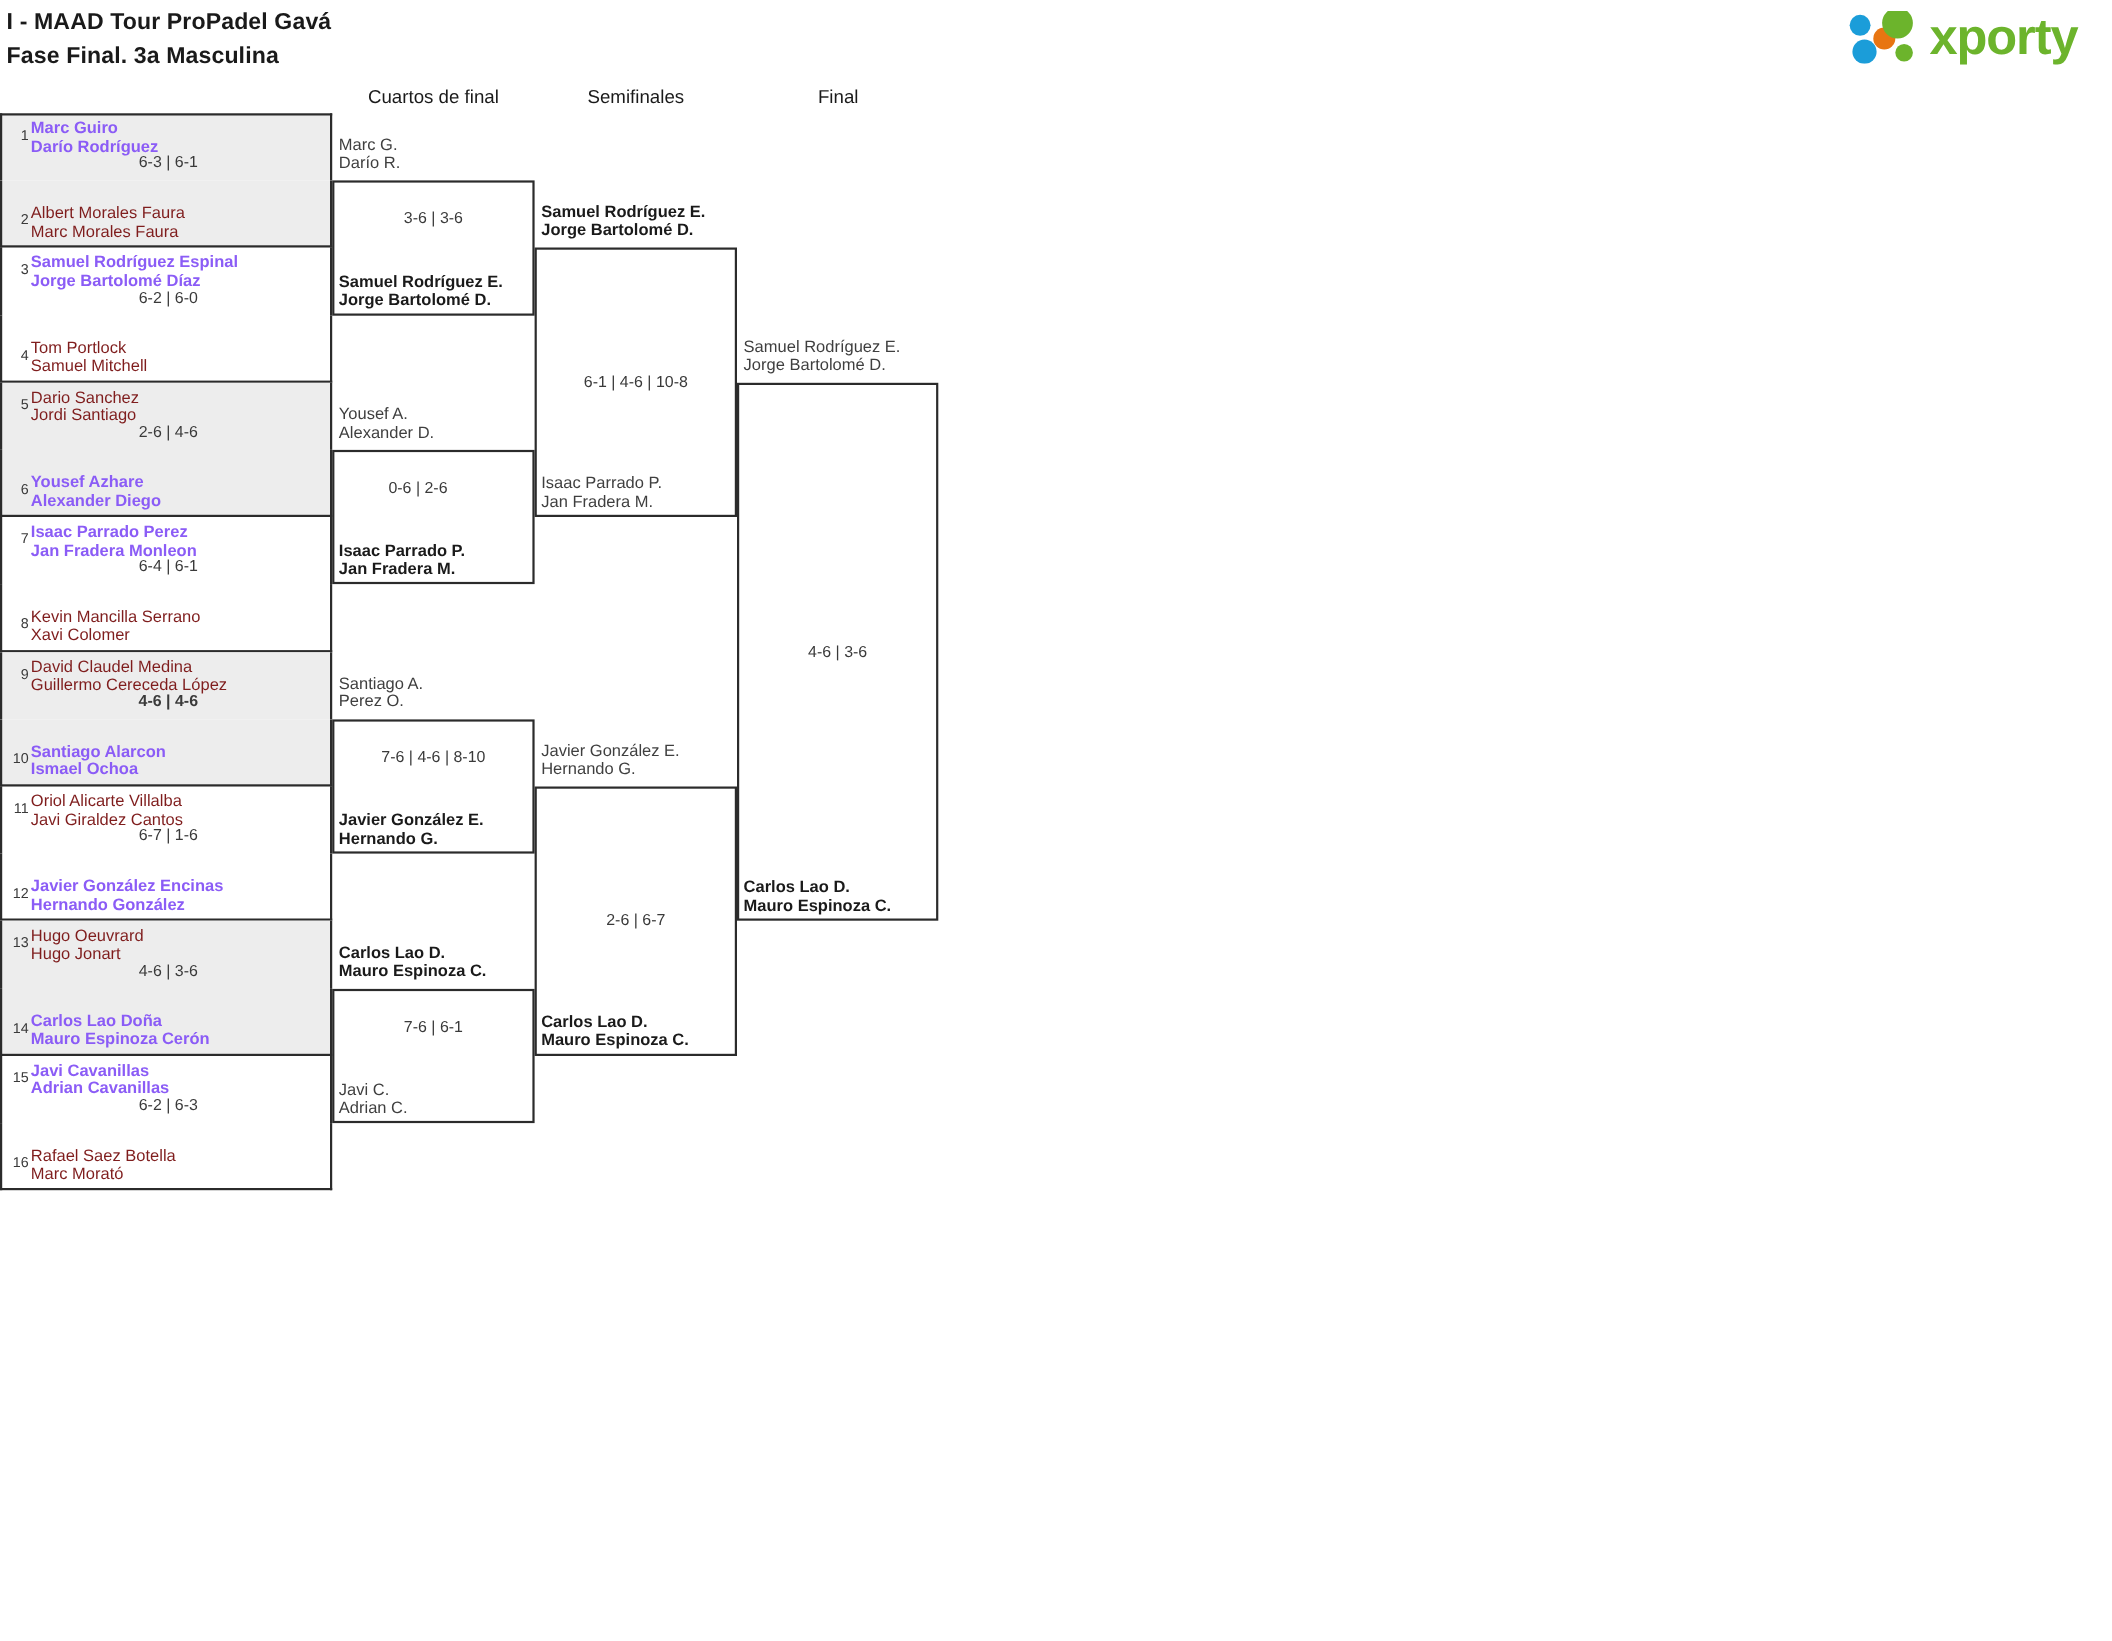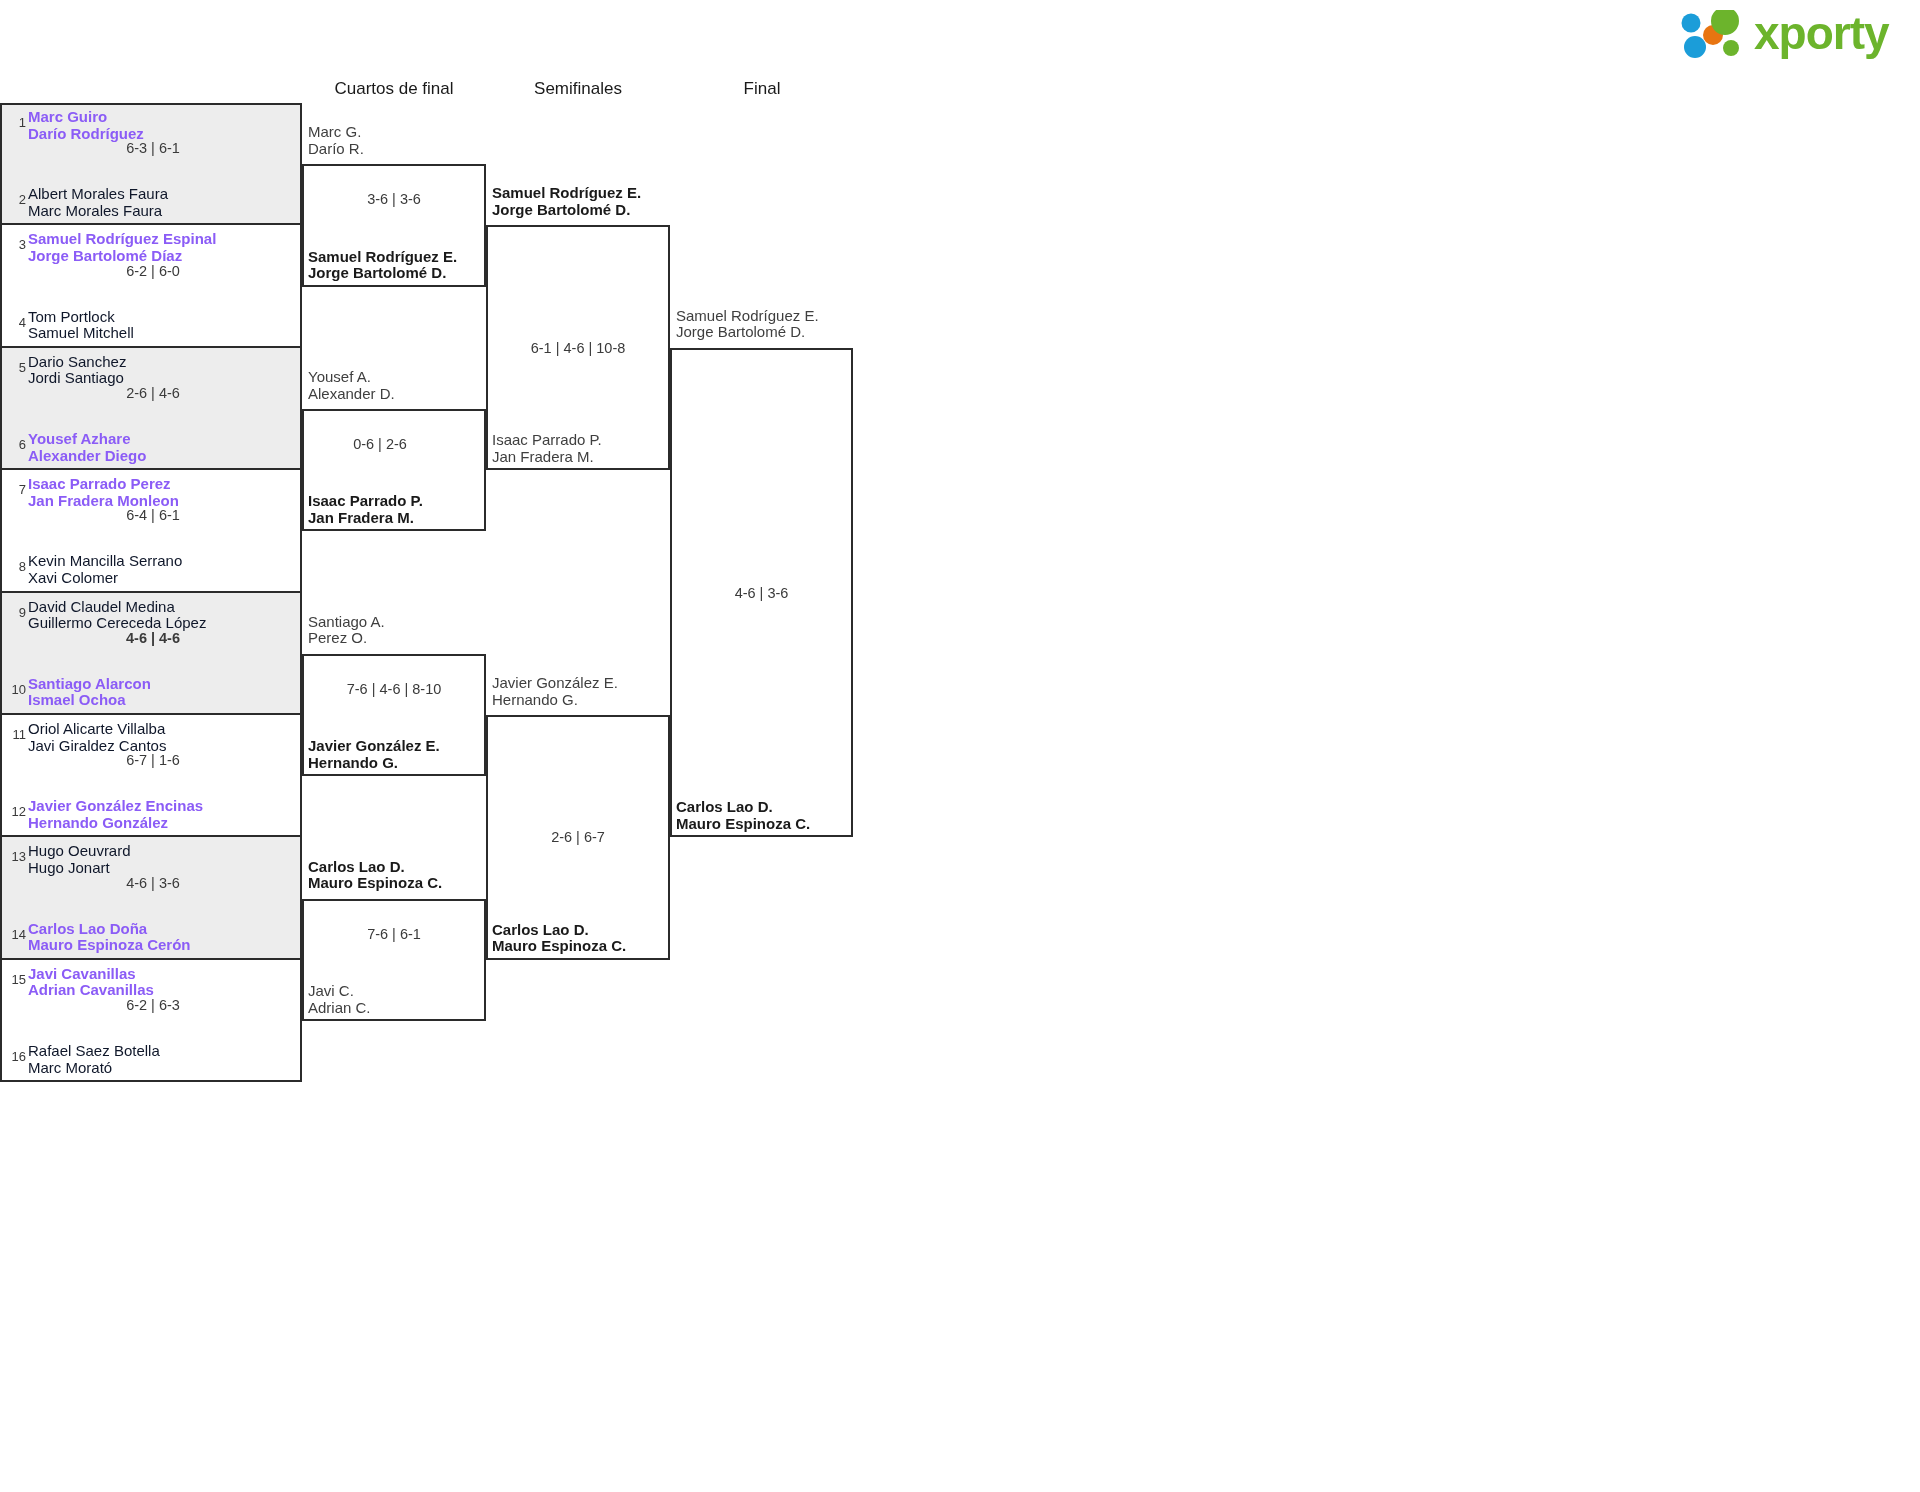--- a/index.html
+++ b/index.html
@@ -44,21 +44,21 @@
   .r1-slot.shaded { background: #ededed; }
   .r1-slot.topline  { border-top: 2px solid #2b2b2b; }
   .r1-slot.botline  { border-bottom: 2px solid #2b2b2b; }
 
   .seed-no {
     position: absolute; left: 6px; font-size: 13px; color: #3a3a3a;
     line-height: 16px; width: 20px; text-align: right;
   }
   .team {
     position: absolute; left: 28px; right: 6px;
-    font-size: 15px; line-height: 16.5px; color: #0f172a;
+    font-size: 15px; line-height: 16.5px; color: #7f1d1d;
   }
   .team.win { color: #8b5cf6; font-weight: 700; }
   .team .ln { display: block; white-space: nowrap; }
 
   .score {
     position: absolute; font-size: 14.5px; color: #3a3a3a;
     text-align: center; line-height: 18px; white-space: nowrap;
   }
 
   
@@ -73,20 +73,24 @@
     position: absolute; font-size: 15px; line-height: 16.5px; color: #3f3f3f;
   }
   .adv.win { color: #1a1a1a; font-weight: 700; }
   .adv .ln { display: block; white-space: nowrap; }
 </style>
 </head>
 <body>
 
 <div class="page">
 
+  <div class="title-block">
+    <div class="title-line">I - MAAD Tour ProPadel Gavá</div>
+    <div class="title-line">Fase Final. 3a Masculina</div>
+  </div>
 
   <div class="logo">
     <svg class="logo-dots" viewBox="0 0 76 48">
       <circle cx="11" cy="13" r="9.5" fill="#1b9dd9"></circle>
       <circle cx="15" cy="37" r="11" fill="#1b9dd9"></circle>
       <circle cx="33" cy="25" r="10" fill="#e87511"></circle>
       <circle cx="45" cy="11" r="14" fill="#6cb42c"></circle>
       <circle cx="51" cy="38" r="8" fill="#6cb42c"></circle>
     </svg>
     <div class="logo-word">xporty</div>

